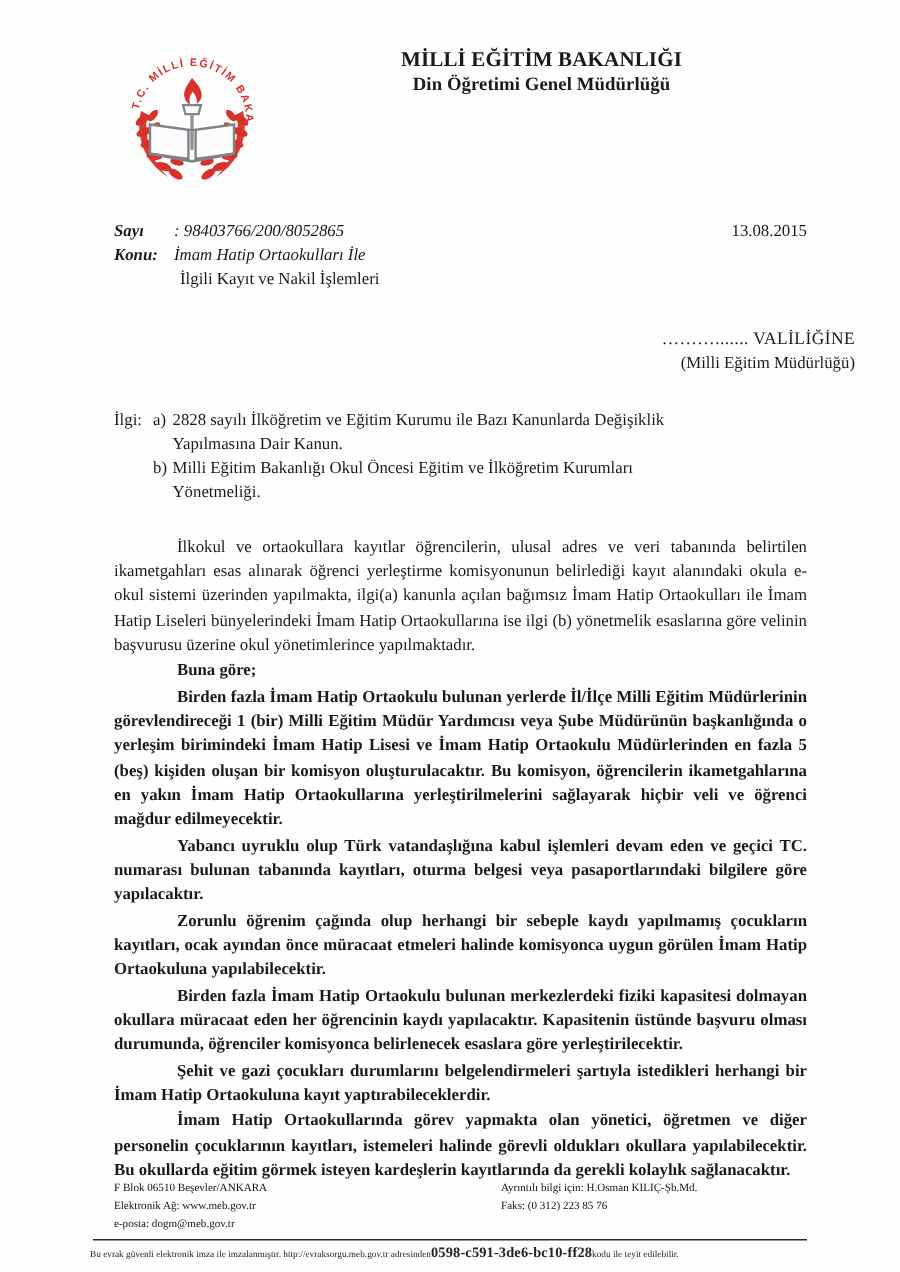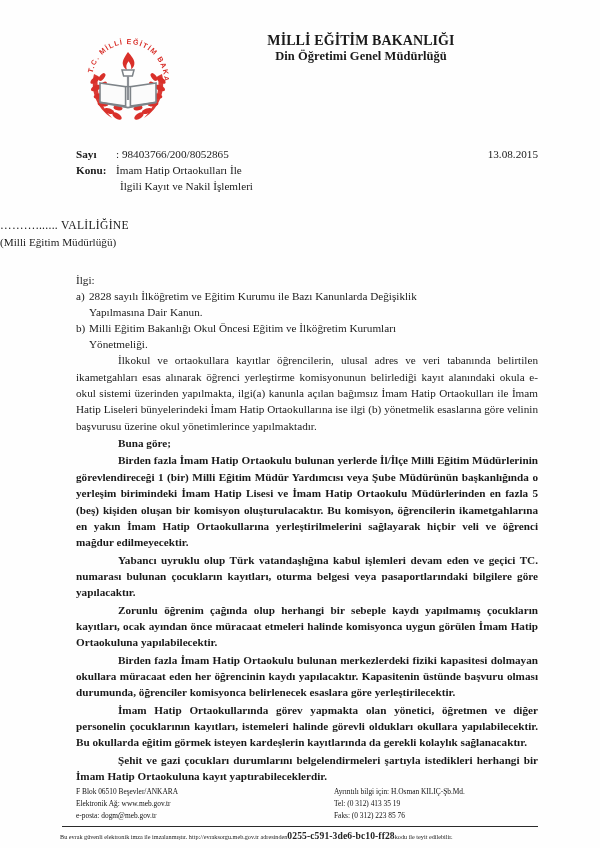--- a/index.html
+++ b/index.html
@@ -65,20 +65,21 @@
   .meta {
     position: relative;
     margin: 28px 0 0 0;
     padding: 0 62px 0 76px;
     font-size: 11.2px;
     line-height: 1.45;
   }
   .meta-row {
     display: flex;
     align-items: flex-start;
+    font-style: italic;
   }
   .meta-label {
     font-weight: bold;
     width: 40px;
     flex: 0 0 auto;
   }
   .meta-value {
     flex: 1 1 auto;
   }
   .meta-date {
@@ -87,21 +88,21 @@
     top: 0;
     font-size: 11.2px;
   }
   .konu-cont {
     padding-left: 44px;
   }
 
   
   .addressee {
     margin-top: 22px;
-    text-align: left;
+    text-align: right;
     font-size: 11.6px;
     line-height: 1.5;
     padding-right: 30px;
   }
   .addressee .to {
     letter-spacing: 0.3px;
   }
   .addressee .sub {
     font-size: 11.2px;
   }
@@ -109,21 +110,20 @@
   
   .refs {
     margin-top: 22px;
     padding: 0 62px 0 76px;
     font-size: 11.2px;
     line-height: 1.42;
   }
   .refs-row {
     display: flex;
     align-items: flex-start;
-    flex-direction: column;
   }
   .refs-label {
     font-weight: normal;
     flex: 0 0 auto;
     width: 26px;
   }
   .refs-items {
     flex: 1 1 auto;
   }
   .ref-item {
@@ -133,21 +133,21 @@
   .ref-marker {
     flex: 0 0 auto;
     width: 13px;
   }
   .ref-text {
     flex: 1 1 auto;
   }
 
   
   .body-text {
-    margin-top: 0;
+    margin-top: 20px;
     padding: 0 62px 0 76px;
     font-size: 11.2px;
     line-height: 1.46;
   }
   .body-text p {
     margin: 0 0 0 0;
     text-indent: 42px;
     text-align: justify;
   }
   .body-text p + p {
@@ -302,37 +302,36 @@
           <span class="ref-text">Yönetmeliği.</span>
         </div>
       </div>
     </div>
   </div>
 
   <div class="body-text">
     <p>İlkokul ve ortaokullara kayıtlar öğrencilerin, ulusal adres ve veri tabanında belirtilen ikametgahları esas alınarak öğrenci yerleştirme komisyonunun belirlediği kayıt alanındaki okula e-okul sistemi üzerinden yapılmakta, ilgi(a) kanunla açılan bağımsız İmam Hatip Ortaokulları ile İmam Hatip Liseleri bünyelerindeki İmam Hatip Ortaokullarına ise ilgi (b) yönetmelik esaslarına göre velinin başvurusu üzerine okul yönetimlerince yapılmaktadır.</p>
     <p>Buna göre;</p>
     <p>Birden fazla İmam Hatip Ortaokulu bulunan yerlerde İl/İlçe Milli Eğitim Müdürlerinin görevlendireceği 1 (bir) Milli Eğitim Müdür Yardımcısı veya Şube Müdürünün başkanlığında o yerleşim birimindeki İmam Hatip Lisesi ve İmam Hatip Ortaokulu Müdürlerinden en fazla 5 (beş) kişiden oluşan bir komisyon oluşturulacaktır. Bu komisyon, öğrencilerin ikametgahlarına en yakın İmam Hatip Ortaokullarına yerleştirilmelerini sağlayarak hiçbir veli ve öğrenci mağdur edilmeyecektir.</p>
-    <p>Yabancı uyruklu olup Türk vatandaşlığına kabul işlemleri devam eden ve geçici TC. numarası bulunan çocukların kayıtları, oturma belgesi veya pasaportlarındaki bilgilere göre yapılacaktır.</p>
+    <p>Yabancı uyruklu olup Türk vatandaşlığına kabul işlemleri devam eden ve geçici TC. numarası bulunan tabanında kayıtları, oturma belgesi veya pasaportlarındaki bilgilere göre yapılacaktır.</p>
     <p>Zorunlu öğrenim çağında olup herhangi bir sebeple kaydı yapılmamış çocukların kayıtları, ocak ayından önce müracaat etmeleri halinde komisyonca uygun görülen  İmam Hatip Ortaokuluna yapılabilecektir.</p>
     <p>Birden fazla İmam Hatip Ortaokulu bulunan merkezlerdeki fiziki kapasitesi dolmayan okullara müracaat eden her öğrencinin kaydı yapılacaktır. Kapasitenin üstünde başvuru olması durumunda, öğrenciler komisyonca belirlenecek esaslara göre yerleştirilecektir.</p>
+    <p>Şehit ve gazi çocukları durumlarını belgelendirmeleri şartıyla istedikleri herhangi bir İmam Hatip Ortaokuluna kayıt yaptırabileceklerdir.</p>
     <p>İmam Hatip Ortaokullarında görev yapmakta olan yönetici, öğretmen ve diğer personelin çocuklarının kayıtları, istemeleri halinde görevli oldukları okullara yapılabilecektir. Bu okullarda eğitim görmek isteyen kardeşlerin kayıtlarında  da gerekli kolaylık sağlanacaktır.</p>
-    <p>Şehit ve gazi çocukları durumlarını belgelendirmeleri şartıyla istedikleri herhangi bir İmam Hatip Ortaokuluna kayıt yaptırabileceklerdir.</p>
   </div>
 
   <div class="footer">
     <div class="footer-cols">
       <div class="footer-col-left">
         <div>F Blok 06510 Beşevler/ANKARA</div>
         <div>Elektronik Ağ: www.meb.gov.tr</div>
         <div>e-posta: dogm@meb.gov.tr</div>
       </div>
       <div class="footer-col-right">
         <div>Ayrıntılı bilgi için: H.Osman KILIÇ-Şb.Md.</div>
-        <div>Tel: (0 312) 413 35 19</div>
         <div>Faks: (0 312) 223 85 76</div>
       </div>
     </div>
     <div class="footer-rule"></div>
-    <div class="verify"><span>Bu evrak güvenli elektronik imza ile imzalanmıştır. http://evraksorgu.meb.gov.tr adresinden</span><span class="code">0255-c591-3de6-bc10-ff28</span><span>kodu ile teyit edilebilir.</span></div>
+    <div class="verify"><span>Bu evrak güvenli elektronik imza ile imzalanmıştır. http://evraksorgu.meb.gov.tr adresinden</span><span class="code">0598-c591-3de6-bc10-ff28</span><span>kodu ile teyit edilebilir.</span></div>
   </div>
 
 </div>
 
 </body></html>

